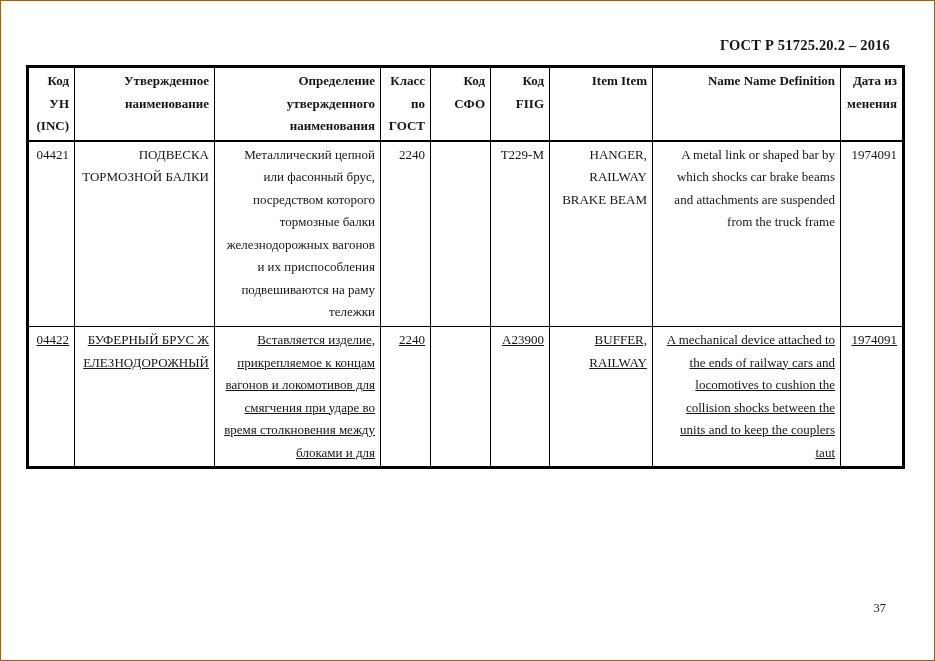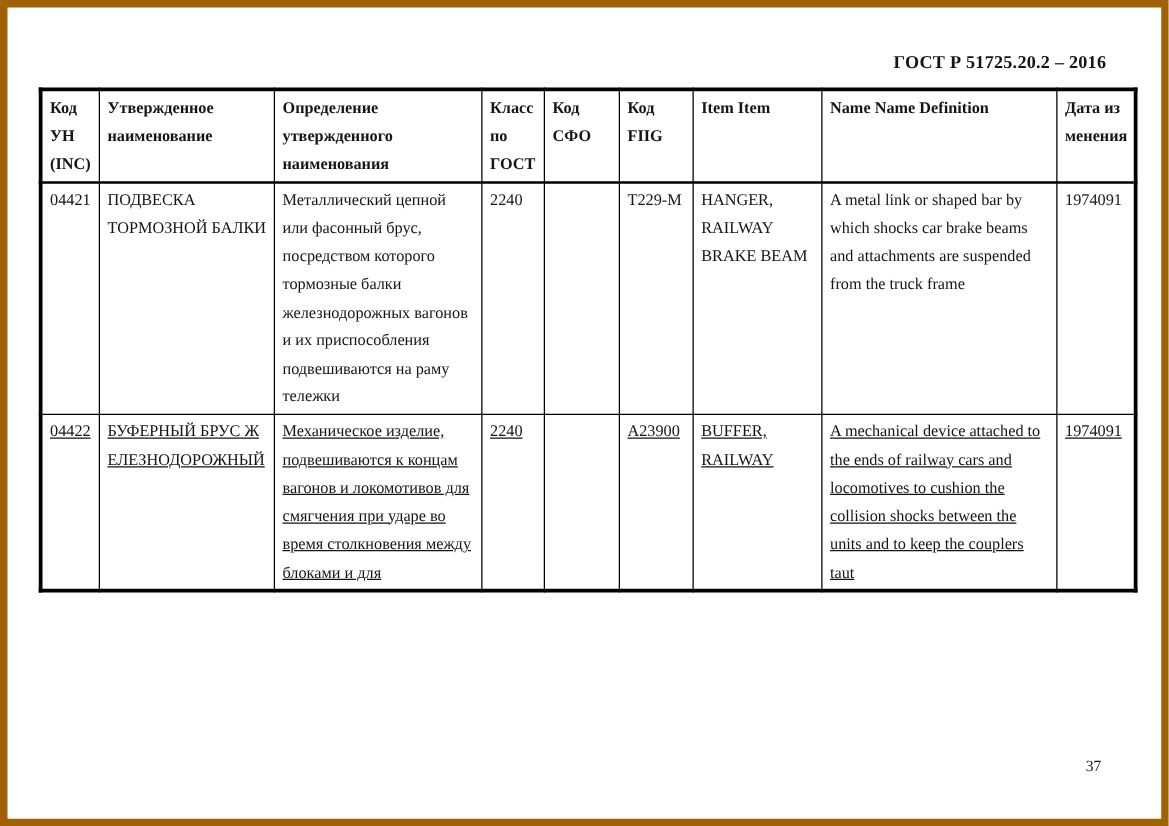--- a/index.html
+++ b/index.html
@@ -1,21 +1,21 @@
 <!DOCTYPE html>
 <html><head>
 <meta charset="utf-8">
 <style>
   html, body { margin: 0; padding: 0; background: #e8e8e8; }
   .page {
     position: relative;
     width: 935px;
     height: 661px;
     background: #ffffff;
-    border: 6px solid #a16207;
+    border: 1px solid #a16207;
     box-sizing: border-box;
     font-family: "Liberation Serif", serif;
     color: #151515;
     overflow: hidden;
   }
   .doc-header {
     position: absolute;
     top: 36px;
     right: 44px;
     font-size: 14.5px;
@@ -27,21 +27,21 @@
     left: 25px;
     top: 64px;
     width: 876px;
     border-collapse: collapse;
     table-layout: fixed;
     border: 3px solid #000;
   }
   .inc-table th, .inc-table td {
     border: 1.5px solid #000;
     vertical-align: top;
-    text-align: left;
+    text-align: right;
     padding: 2px 5px 2px 6px;
     font-size: 13px;
     line-height: 22.5px;
     overflow: hidden;
   }
   .inc-table thead tr { border-bottom: 2.5px solid #000; }
   .inc-table th { font-weight: bold; }
   .inc-table td { font-weight: normal; }
   .brk { word-break: break-all; }
   .row-header   { height: 70px; }
@@ -95,21 +95,21 @@
         <td>2240</td>
         <td></td>
         <td>T229-M</td>
         <td>HANGER, RAILWAY BRAKE BEAM</td>
         <td>A metal link or shaped bar by which shocks car brake beams and attachments are suspended from the truck frame</td>
         <td>1974091</td>
       </tr>
       <tr class="row-04422">
         <td>04422</td>
         <td class="brk">БУФЕРНЫЙ БРУС ЖЕЛЕЗНОДОРОЖНЫЙ</td>
-        <td>Механическое изделие, подвешиваются к концам вагонов и локомотивов для смягчения при ударе во время столкновения между блоками и для</td>
+        <td>Вставляется изделие, прикрепляемое к концам вагонов и локомотивов для смягчения при ударе во время столкновения между блоками и для</td>
         <td>2240</td>
         <td></td>
         <td>A23900</td>
         <td>BUFFER, RAILWAY</td>
         <td>A mechanical device attached to the ends of railway cars and locomotives to cushion the collision shocks between the units and to keep the couplers taut</td>
         <td>1974091</td>
       </tr>
     </tbody>
   </table>
 

